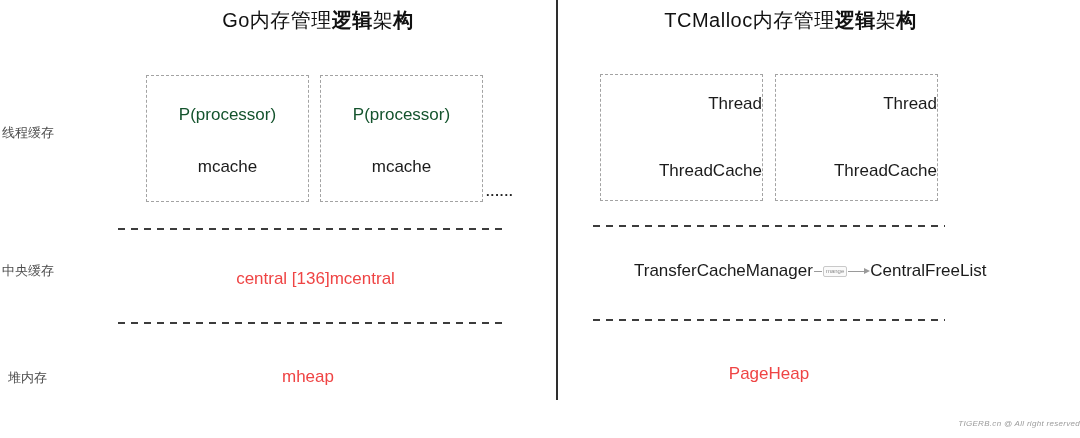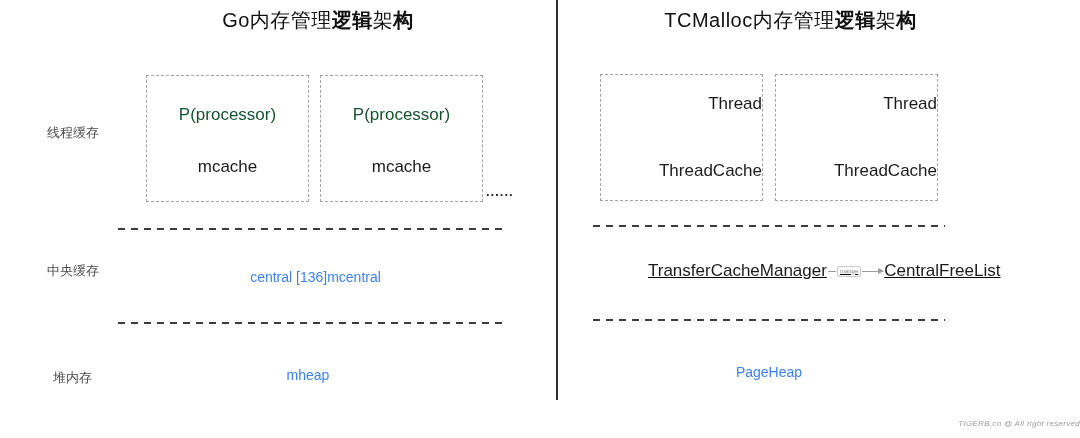--- a/index.html
+++ b/index.html
@@ -16,54 +16,54 @@
     text-align:center;letter-spacing:0.5px;white-space:nowrap;
   }
   .lt{left:118px;width:400px;}
   .rt{left:598px;width:385px;}
   .t-latin{font-family:Liberation Sans, sans-serif;font-weight:400;margin-top:24px;}
   .t-serif{font-family:"Liberation Serif","DejaVu Serif",serif;font-weight:400;}
   .t-bold{font-family:Liberation Mono, monospace;font-weight:700;}
   .row-label{
     position:absolute;
     font-family:"Liberation Serif","DejaVu Serif",serif;
-    font-size:13px;color:#4d4d4d;white-space:nowrap;margin-left:45px;
+    font-size:13px;color:#4d4d4d;white-space:nowrap;
   }
   .dbox{
     position:absolute;
     width:163px;height:127px;
     border:1px dashed #a3a3a3;
     background:#ffffff;
     display:flex;flex-direction:column;align-items:center;justify-content:center;
     box-sizing:border-box;
   }
   .dbox.left-style{gap:32px;padding-top:5px;}
   .dbox.right-style{gap:47px;align-items:flex-end;}
   .box-line{font-size:17px;color:#1b1b1b;white-space:nowrap;}
   .box-line.gray{color:#14532d;}
   .node{
     position:absolute;
-    font-size:14px;color:#3b82f6;
+    font-size:17px;color:#ef4444;
     text-align:center;white-space:nowrap;
   }
   .hdash{
     position:absolute;height:2px;
     background:repeating-linear-gradient(to right,#3c3c3c 0 7px,transparent 7px 13px);
   }
   .vline{
     position:absolute;left:556px;top:0;width:2px;height:400px;
     background:#2e2e2e;
   }
   .ellipsis{
     position:absolute;left:486px;top:184px;
     font-size:13px;font-weight:700;letter-spacing:1px;color:#222222;
   }
   .tcm-row{
-    position:absolute;left:648px;top:258px;height:26px;
-    display:flex;align-items:center;white-space:nowrap;text-decoration:underline;
+    position:absolute;left:634px;top:258px;height:26px;
+    display:flex;align-items:center;white-space:nowrap;
   }
   .tcm-row .node-text{font-size:17px;color:#1b1b1b;}
   .conn-dash{display:inline-block;width:8px;height:1px;background:#9a9a9a;margin:0 1px;}
   .mini-label{
     display:inline-block;
     font-size:6px;line-height:9px;color:#8a8a8a;
     border:1px solid #c9c9c9;border-radius:2px;
     padding:0 2px;background:#fafafa;
   }
   .conn-arrow{

